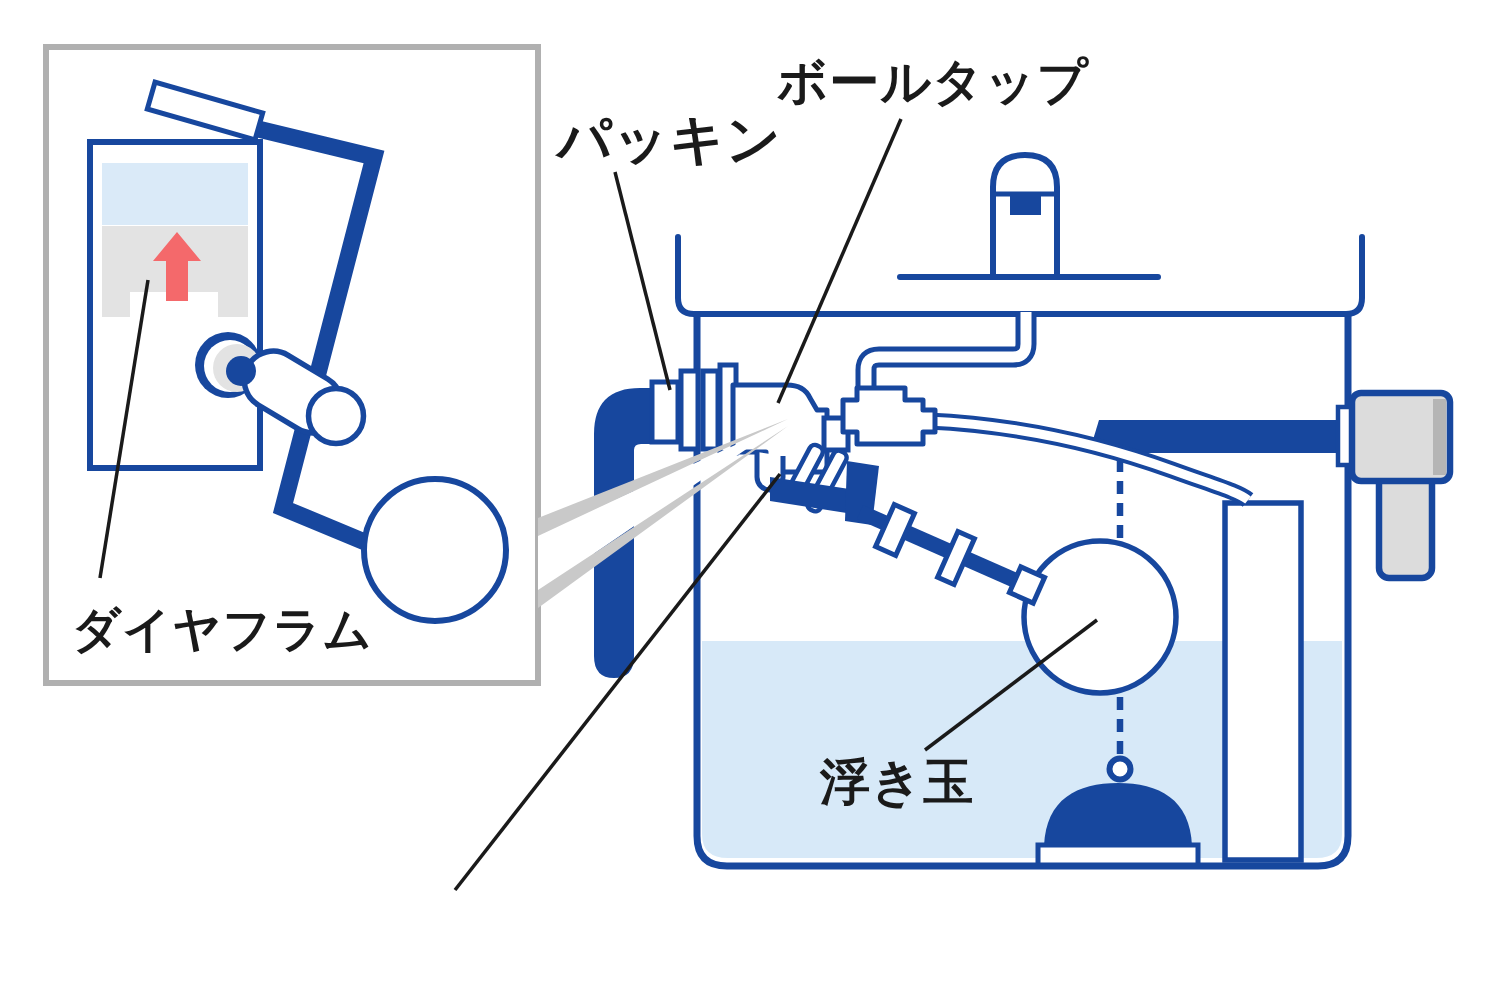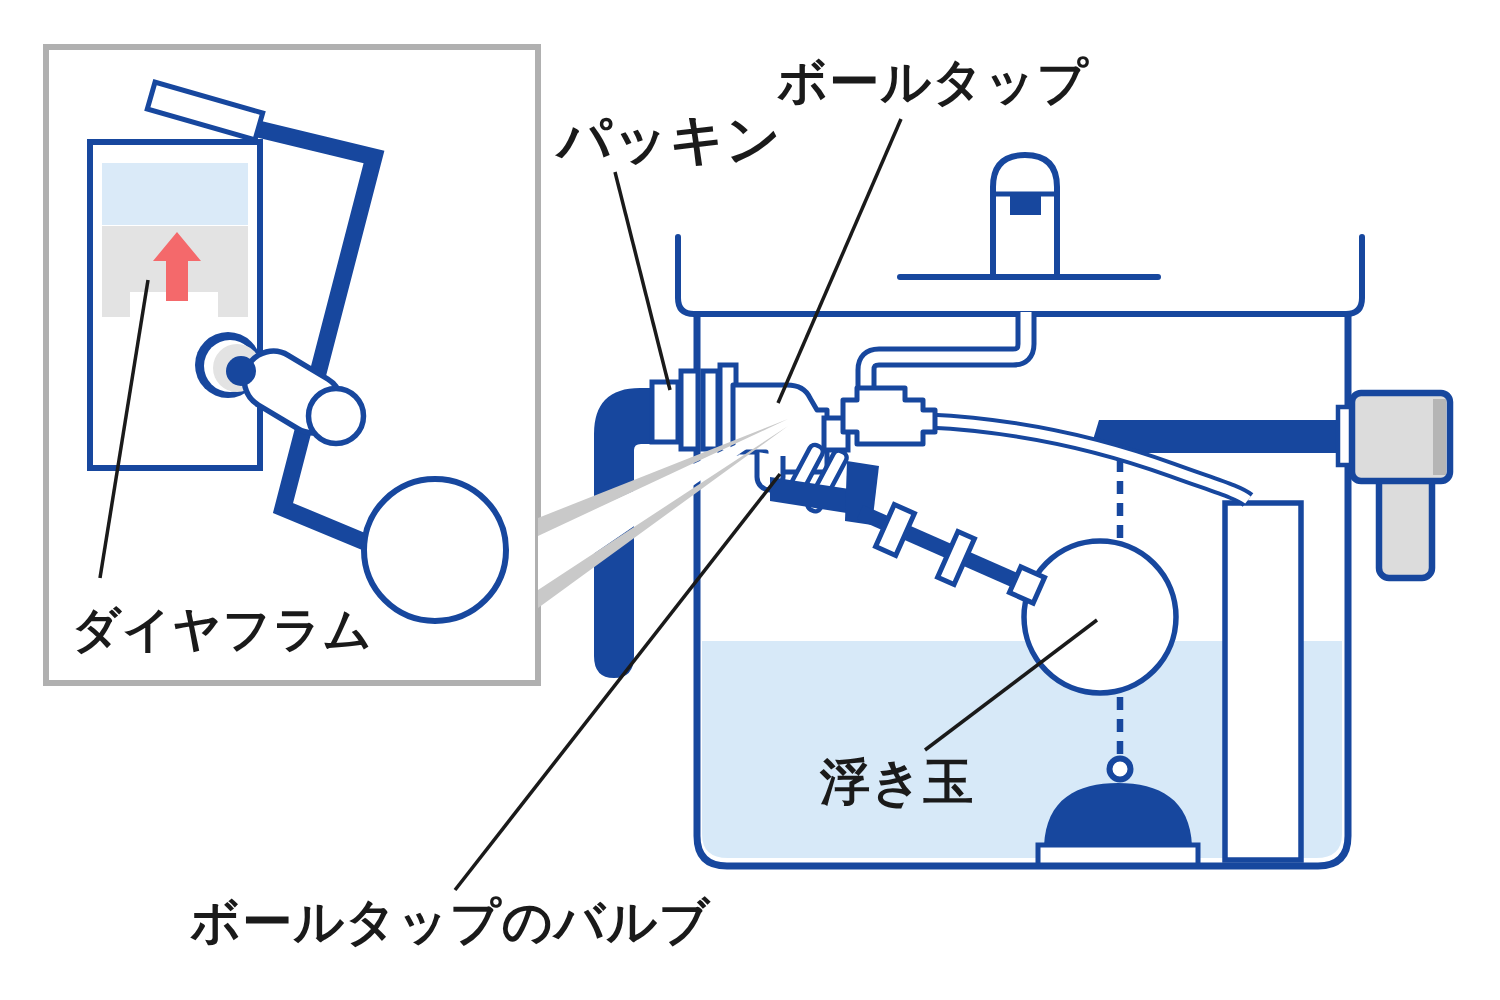--- a/index.html
+++ b/index.html
@@ -139,14 +139,13 @@
     <line x1="901" y1="119" x2="778" y2="403" class="sK"></line>
     <line x1="455" y1="890" x2="780" y2="474" class="sK"></line>
     <line x1="925" y1="750" x2="1097" y2="620" class="sK"></line>
   </g>
 </svg>
 
 <div class="lbl" style="left:557px;top:112px;font-size:54px;">パッキン</div>
 <div class="lbl" style="left:777px;top:57px;font-size:50px;">ボールタップ</div>
 <div class="lbl" style="left:820px;top:757px;font-size:50px;">浮き玉</div>
 <div class="lbl" style="left:72px;top:606px;font-size:48px;">ダイヤフラム</div>
-<div class="lbl" style="left:190px;top:897px;font-size:50px;">ボールタップのバルブ</div>
 </div>
 
 </body></html>

